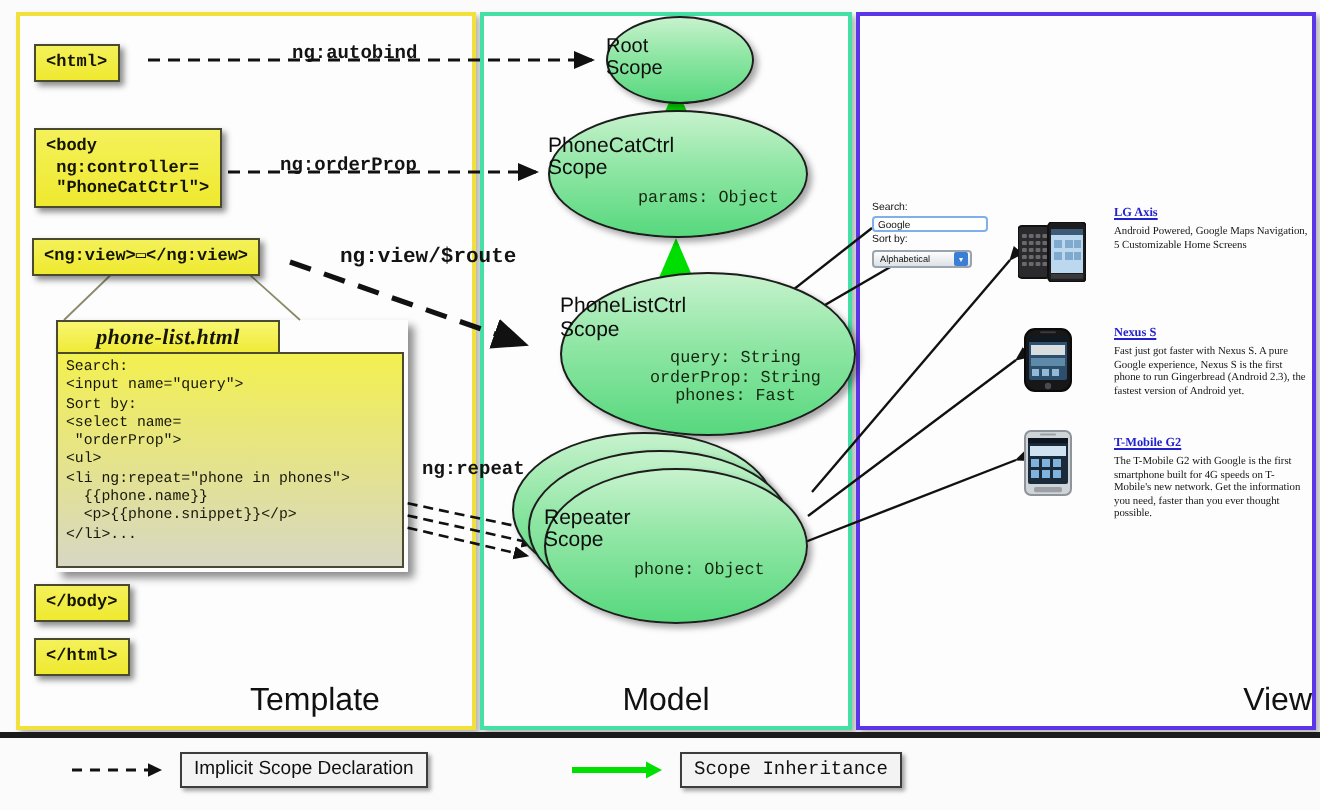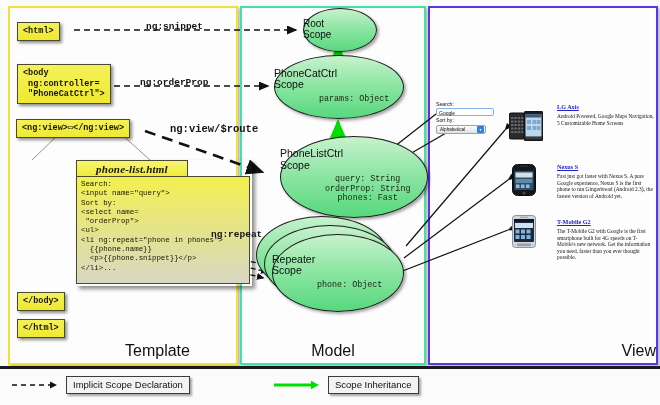--- a/index.html
+++ b/index.html
@@ -35,21 +35,20 @@
   #tag-html{left:17px;top:22px;}
   #tag-body{left:17px;top:64px;}
   #tag-ngview{left:16px;top:119px;}
   #tag-bodyclose{left:17px;top:292px;}
   #tag-htmlclose{left:17px;top:319px;}
 
   
   #partial{
     position:absolute;left:28px;top:160px;width:176px;height:126px;
     box-shadow:3px 3px 4px rgba(0,0,0,.45);
-    margin-left:48px;
   }
   #partial-title{
     position:absolute;left:0;top:0;width:110px;height:17px;
     background-image:linear-gradient(180deg,#f8f672 0%,#efe92f 100%);
     border:1px solid #4a4a30;border-bottom:none;
     font-family:"Liberation Serif",serif;font-style:italic;font-weight:bold;
     font-size:11px;color:#141400;text-align:center;line-height:17px;
     letter-spacing:.2px;
   }
   #partial-body{
@@ -138,22 +137,22 @@
 
   
   #legend{position:absolute;left:0;top:366px;width:660px;height:39px;background:#fbfbfb;}
   #legend-rule{position:absolute;left:0;top:0;width:660px;height:3px;background:#1b1b1b;}
   .legend-item{position:absolute;top:10px;height:18px;display:flex;align-items:center;}
   .legend-box{
     border:1.5px solid #3c3c3c;background:#f3f3f3;
     box-shadow:1.5px 1.5px 2px rgba(0,0,0,.35);
     font-size:9.5px;color:#111;padding:2px 6px;line-height:12px;
   }
-  #legend-1{left:12px;}
-  #legend-2{left:274px;}
+  #legend-1{left:36px;}
+  #legend-2{left:286px;font-family:Liberation Mono, monospace;}
   #legend-3{left:508px;}
   .legend-art{margin-right:8px;}
 
   svg.overlay{position:absolute;left:0;top:0;width:660px;height:405px;pointer-events:none;}
 </style>
 </head>
 <body>
 
 <div id="stage">
 
@@ -218,21 +217,21 @@
 Sort by:
 &lt;select name=
  "orderProp"&gt;
 &lt;ul&gt;
 &lt;li ng:repeat="phone in phones"&gt;
   {{phone.name}}
   &lt;p&gt;{{phone.snippet}}&lt;/p&gt;
 &lt;/li&gt;...</div>
   </div>
 
-  <div class="edge-label" id="lbl-autobind">ng:snippet</div>
+  <div class="edge-label" id="lbl-autobind">ng:autobind</div>
   <div class="edge-label" id="lbl-controller">ng:orderProp</div>
   <div class="edge-label" id="lbl-ngview">ng:view/$route</div>
   <div class="edge-label" id="lbl-repeat">ng:repeat</div>
 
   <div class="scope" id="scope-root">
     <div class="ell"></div>
     <div class="scope-text">
       <div class="scope-title">Root</div>
       <div class="scope-title">Scope</div>
     </div>

